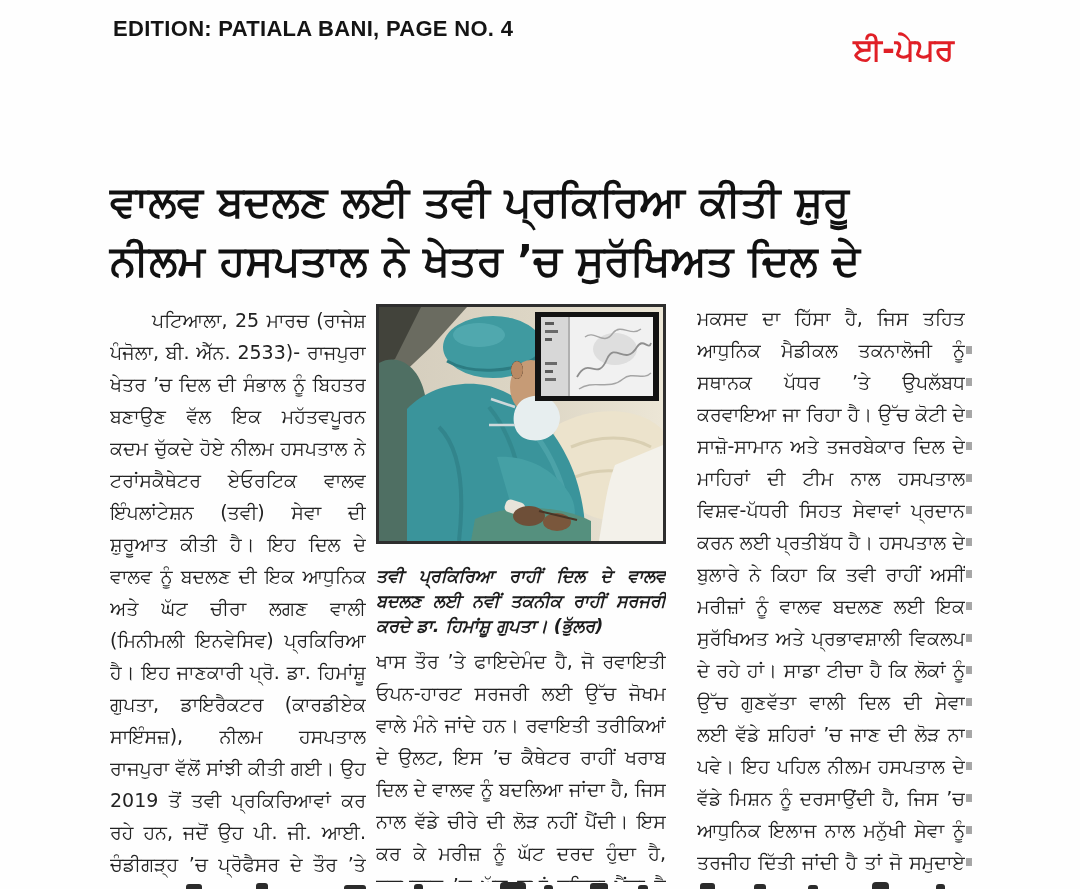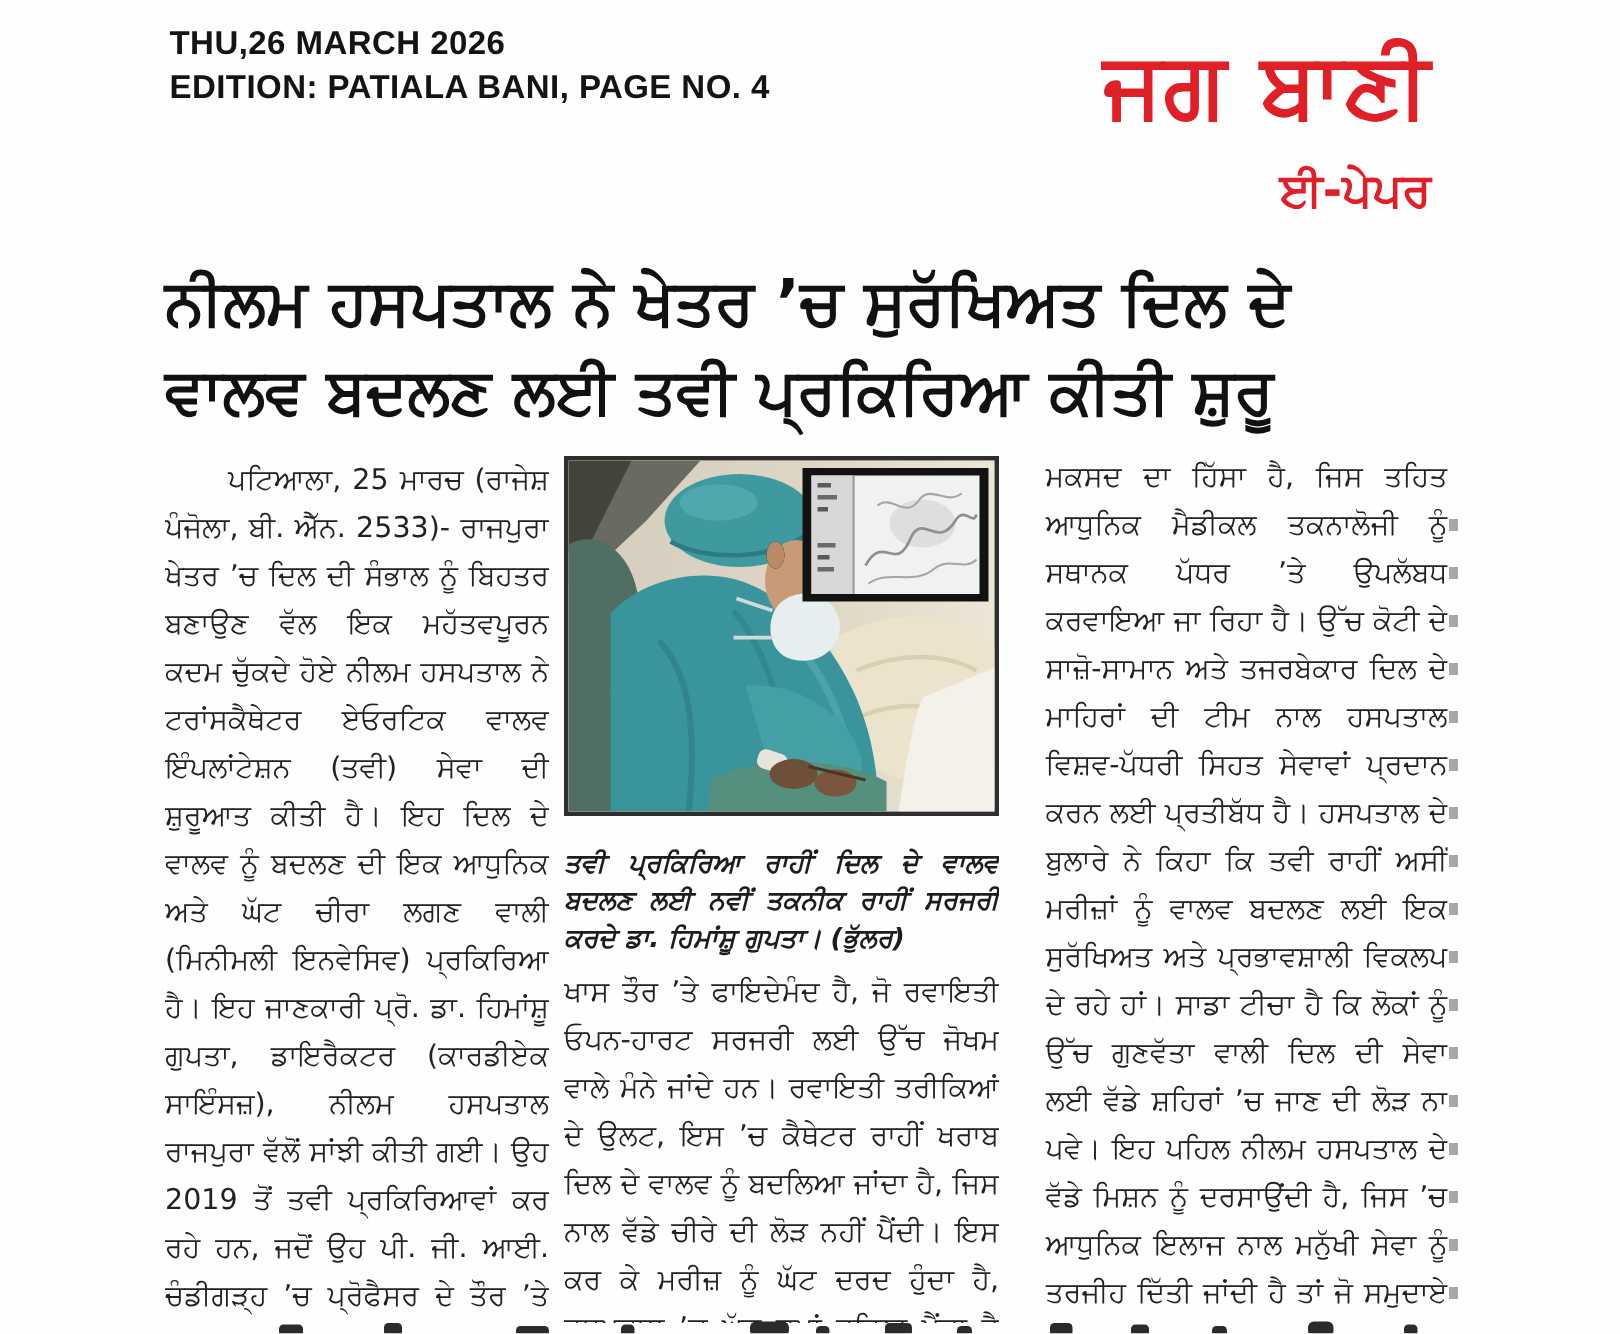--- a/index.html
+++ b/index.html
@@ -42,32 +42,30 @@
       rgba(95,95,95,.55) 0 8px, rgba(0,0,0,0) 8px 32px);}
   
   .bottom-strip{position:absolute;left:108px;bottom:0;width:866px;height:11px;}
 </style>
 </head>
 <body>
 
 <div class="page">
 
   <div class="dateline">
-    <div>THU,26 MARCH 2026</div>
     <div>EDITION: PATIALA BANI, PAGE NO. 4</div>
   </div>
 
   <div class="masthead">
-    <div class="mast-title">ਜਗ ਬਾਣੀ</div>
     <div class="mast-sub">ਈ-ਪੇਪਰ</div>
   </div>
 
   <h1 class="headline">
+    <span>ਵਾਲਵ ਬਦਲਣ ਲਈ ਤਵੀ ਪ੍ਰਕਿਰਿਆ ਕੀਤੀ ਸ਼ੁਰੂ</span>
     <span>ਨੀਲਮ ਹਸਪਤਾਲ ਨੇ ਖੇਤਰ ’ਚ ਸੁਰੱਖਿਅਤ ਦਿਲ ਦੇ</span>
-    <span>ਵਾਲਵ ਬਦਲਣ ਲਈ ਤਵੀ ਪ੍ਰਕਿਰਿਆ ਕੀਤੀ ਸ਼ੁਰੂ</span>
   </h1>
 
   <div class="col col1">
     <p class="indent">ਪਟਿਆਲਾ, 25 ਮਾਰਚ (ਰਾਜੇਸ਼ ਪੰਜੋਲਾ, ਬੀ. ਐੱਨ. 2533)- ਰਾਜਪੁਰਾ ਖੇਤਰ ’ਚ ਦਿਲ ਦੀ ਸੰਭਾਲ ਨੂੰ ਬਿਹਤਰ ਬਣਾਉਣ ਵੱਲ ਇਕ ਮਹੱਤਵਪੂਰਨ ਕਦਮ ਚੁੱਕਦੇ ਹੋਏ ਨੀਲਮ ਹਸਪਤਾਲ ਨੇ ਟਰਾਂਸਕੈਥੇਟਰ ਏਓਰਟਿਕ ਵਾਲਵ ਇੰਪਲਾਂਟੇਸ਼ਨ (ਤਵੀ) ਸੇਵਾ ਦੀ ਸ਼ੁਰੂਆਤ ਕੀਤੀ ਹੈ। ਇਹ ਦਿਲ ਦੇ ਵਾਲਵ ਨੂੰ ਬਦਲਣ ਦੀ ਇਕ ਆਧੁਨਿਕ ਅਤੇ ਘੱਟ ਚੀਰਾ ਲਗਣ ਵਾਲੀ (ਮਿਨੀਮਲੀ ਇਨਵੇਸਿਵ) ਪ੍ਰਕਿਰਿਆ ਹੈ। ਇਹ ਜਾਣਕਾਰੀ ਪ੍ਰੋ. ਡਾ. ਹਿਮਾਂਸ਼ੂ ਗੁਪਤਾ, ਡਾਇਰੈਕਟਰ (ਕਾਰਡੀਏਕ ਸਾਇੰਸਜ਼), ਨੀਲਮ ਹਸਪਤਾਲ ਰਾਜਪੁਰਾ ਵੱਲੋਂ ਸਾਂਝੀ ਕੀਤੀ ਗਈ। ਉਹ 2019 ਤੋਂ ਤਵੀ ਪ੍ਰਕਿਰਿਆਵਾਂ ਕਰ ਰਹੇ ਹਨ, ਜਦੋਂ ਉਹ ਪੀ. ਜੀ. ਆਈ. ਚੰਡੀਗੜ੍ਹ ’ਚ ਪ੍ਰੋਫੈਸਰ ਦੇ ਤੌਰ ’ਤੇ ਕੰਮ ਕਰ ਰਹੇ ਸਨ। ਨਵੰਬਰ 2025 ਵਿਚ ਨੀਲਮ ਹਸਪਤਾਲ ’ਚ ਡਾਇਰੈਕਟਰ ਕਾਰਡੀਓਲੋਜੀ ਵਜੋਂ ਜੁੜਨ ਤੋਂ ਬਾਅਦ, ਉਨ੍ਹਾਂ ਨੇ ਇੱਥੇ ਸਫਲਤਾਪੂਰਵਕ ਪਹਿਲਾ ਤਵੀ ਕੇਸ ਵੀ ਕੀਤਾ।</p>
 
   </div>
 
   <div class="col col2">
     <div class="photo">
       <svg width="284" height="234" viewBox="0 0 284 234">

